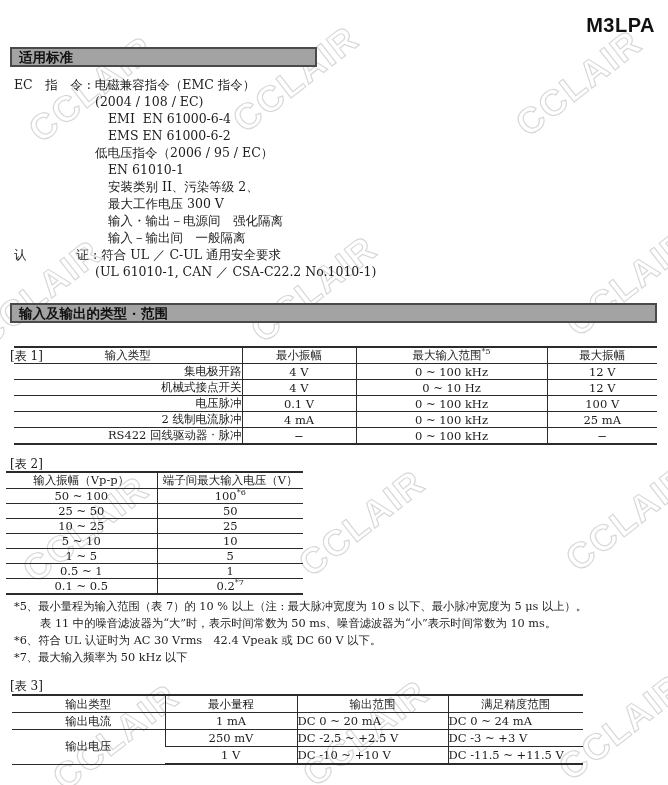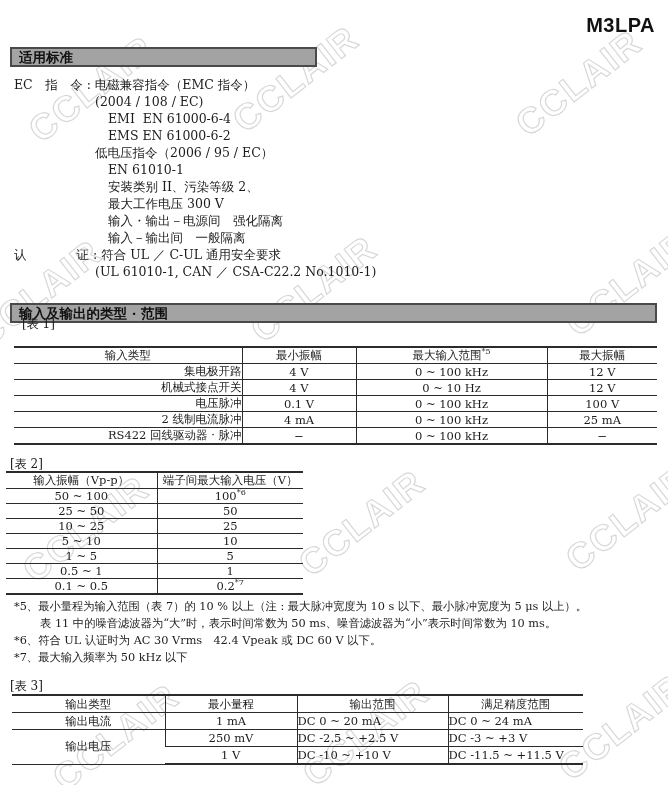--- a/index.html
+++ b/index.html
@@ -27,21 +27,21 @@
   }
   #sec1{top:47px;width:307px;}
   #sec2{top:303px;width:647px;}
   
   .stdblock{position:absolute;left:14px;top:76px;font-size:12.5px;}
   .std-line{white-space:pre;line-height:17px;height:17px;}
   .ind-b{margin-left:81px;}
   .ind-c{margin-left:94px;}
   
   .tbl-label{position:absolute;left:10px;font-size:12px;white-space:pre;}
-  #lbl1{top:316px;margin-left:12px;}
+  #lbl1{top:348px;}
   #lbl2{top:456px;}
   #lbl3{top:678px;}
   
   table.doc{
     position:absolute;border-collapse:collapse;table-layout:fixed;
     font-size:11.5px;color:#1c1c1c;
   }
   table.doc th,table.doc td{
     padding:0;height:14px;text-align:center;font-weight:normal;
     border-bottom:1px solid #2b2b2b;white-space:pre;overflow:hidden;

